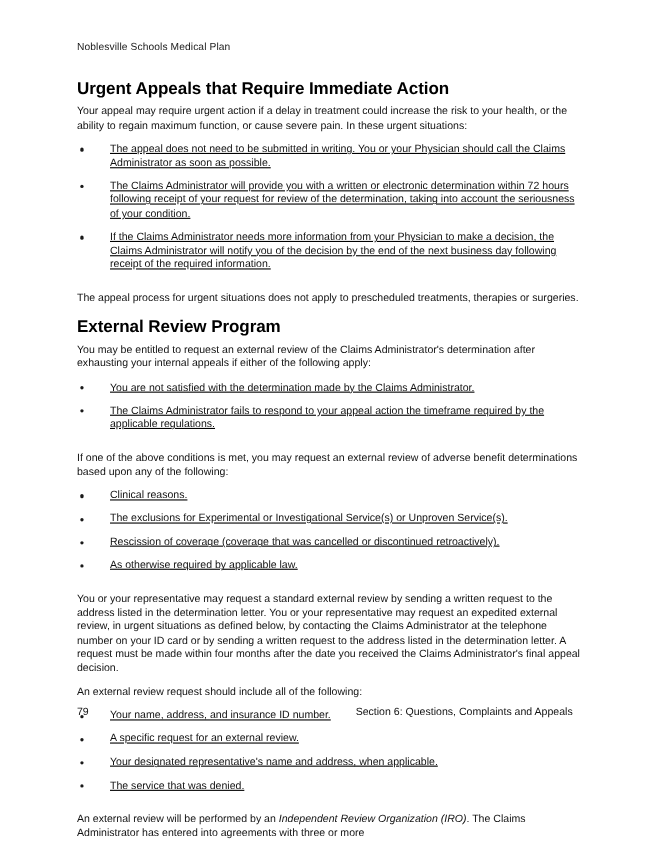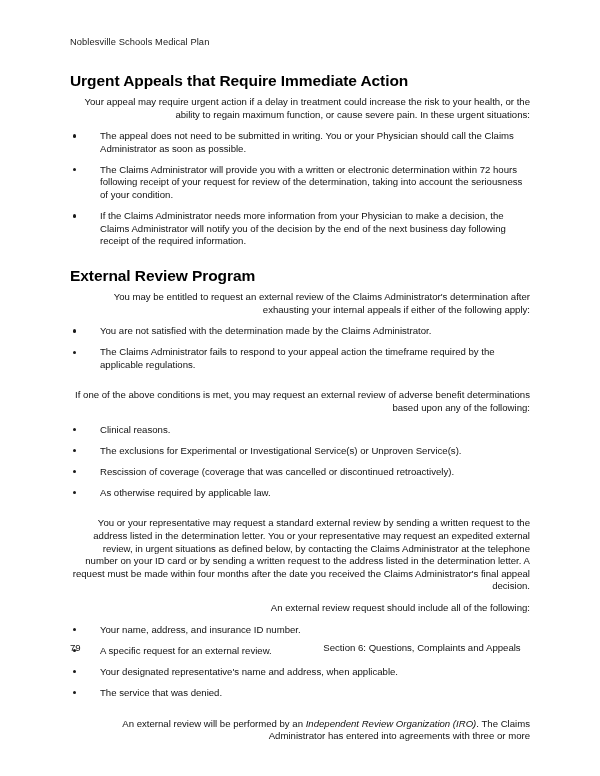--- a/index.html
+++ b/index.html
@@ -49,27 +49,28 @@
     letter-spacing: -0.005em;
   }
   h1.sec-heading.second {
   }
 
   p.body-text {
     font-size: 9.6px;
     line-height: 12.6px;
     margin: 0 0 9px 0;
     color: #111111;
-    text-align: right;
+    text-align: left;
   }
 
   ul.bullets {
     list-style: none;
     margin: 0 0 9px 0;
     padding: 0;
+    text-decoration: underline;
   }
   ul.bullets li {
     position: relative;
     font-size: 9.6px;
     line-height: 12.6px;
     color: #111111;
     padding-left: 30px;
     margin-bottom: 8.5px;
   }
   ul.bullets li:last-child {
@@ -142,20 +143,21 @@
         <span class="li-text">The Claims Administrator will provide you with a written or electronic determination within 72 hours following receipt of your request for review of the determination, taking into account the seriousness of your condition.</span>
       </li>
       <li>
         <span class="dot"></span>
         <span class="li-text">If the Claims Administrator needs more information from your Physician to make a decision, the Claims Administrator will notify you of the decision by the end of the next business day following receipt of the required information.</span>
       </li>
     </ul>
 
     <div class="spacer-after-list"></div>
 
+    <p class="body-text">The appeal process for urgent situations does not apply to prescheduled treatments, therapies or surgeries.</p>
 
     <h1 class="sec-heading second">External Review Program</h1>
 
     <p class="body-text">You may be entitled to request an external review of the Claims Administrator's determination after exhausting your internal appeals if either of the following apply:</p>
 
     <ul class="bullets">
       <li>
         <span class="dot"></span>
         <span class="li-text">You are not satisfied with the determination made by the Claims Administrator.</span>
       </li>

